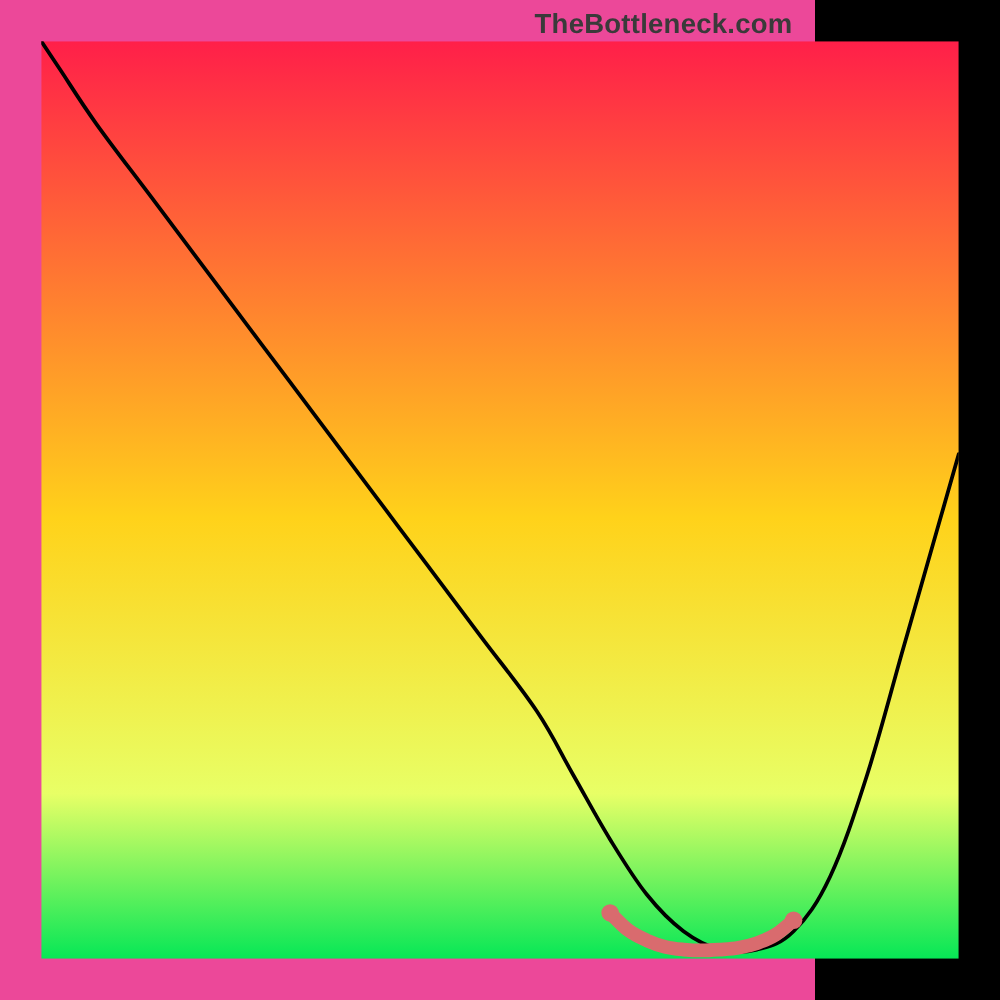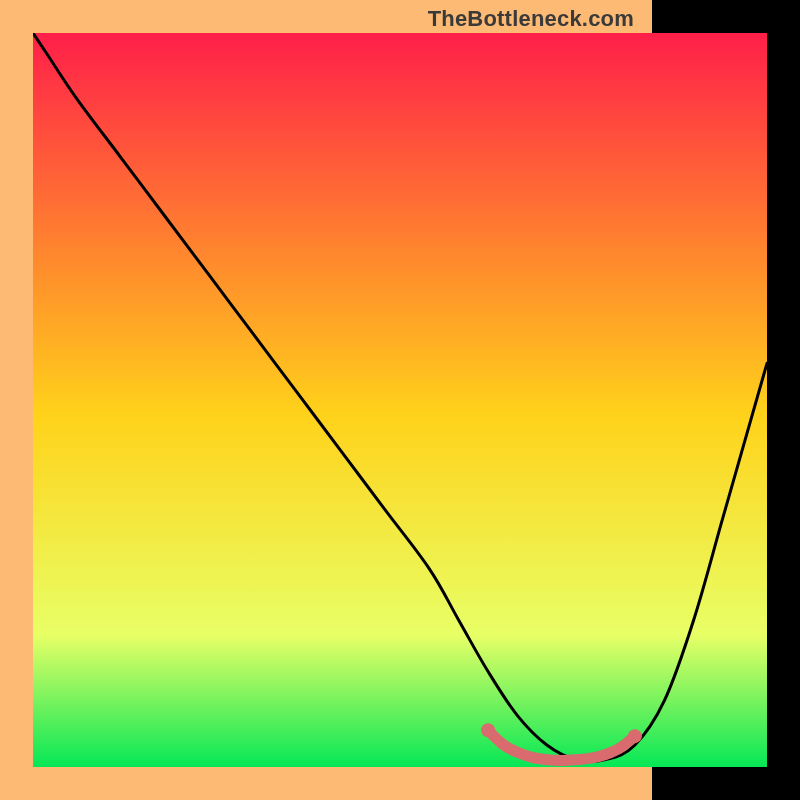--- a/index.html
+++ b/index.html
@@ -8,21 +8,21 @@
     width: 800px;
     height: 800px;
     background: #000;
     font-family: Arial, Helvetica, sans-serif;
     overflow: hidden;
   }
   .frame {
     position: relative;
     width: 652px;
     height: 800px;
-    background: #fdba74;
+    background: #ec4899;
   }
   .watermark {
     position: absolute;
     top: 6px;
     right: 18px;
     color: #3a3a3a;
     font-size: 22px;
     font-weight: 600;
     letter-spacing: 0.2px;
     user-select: none;

